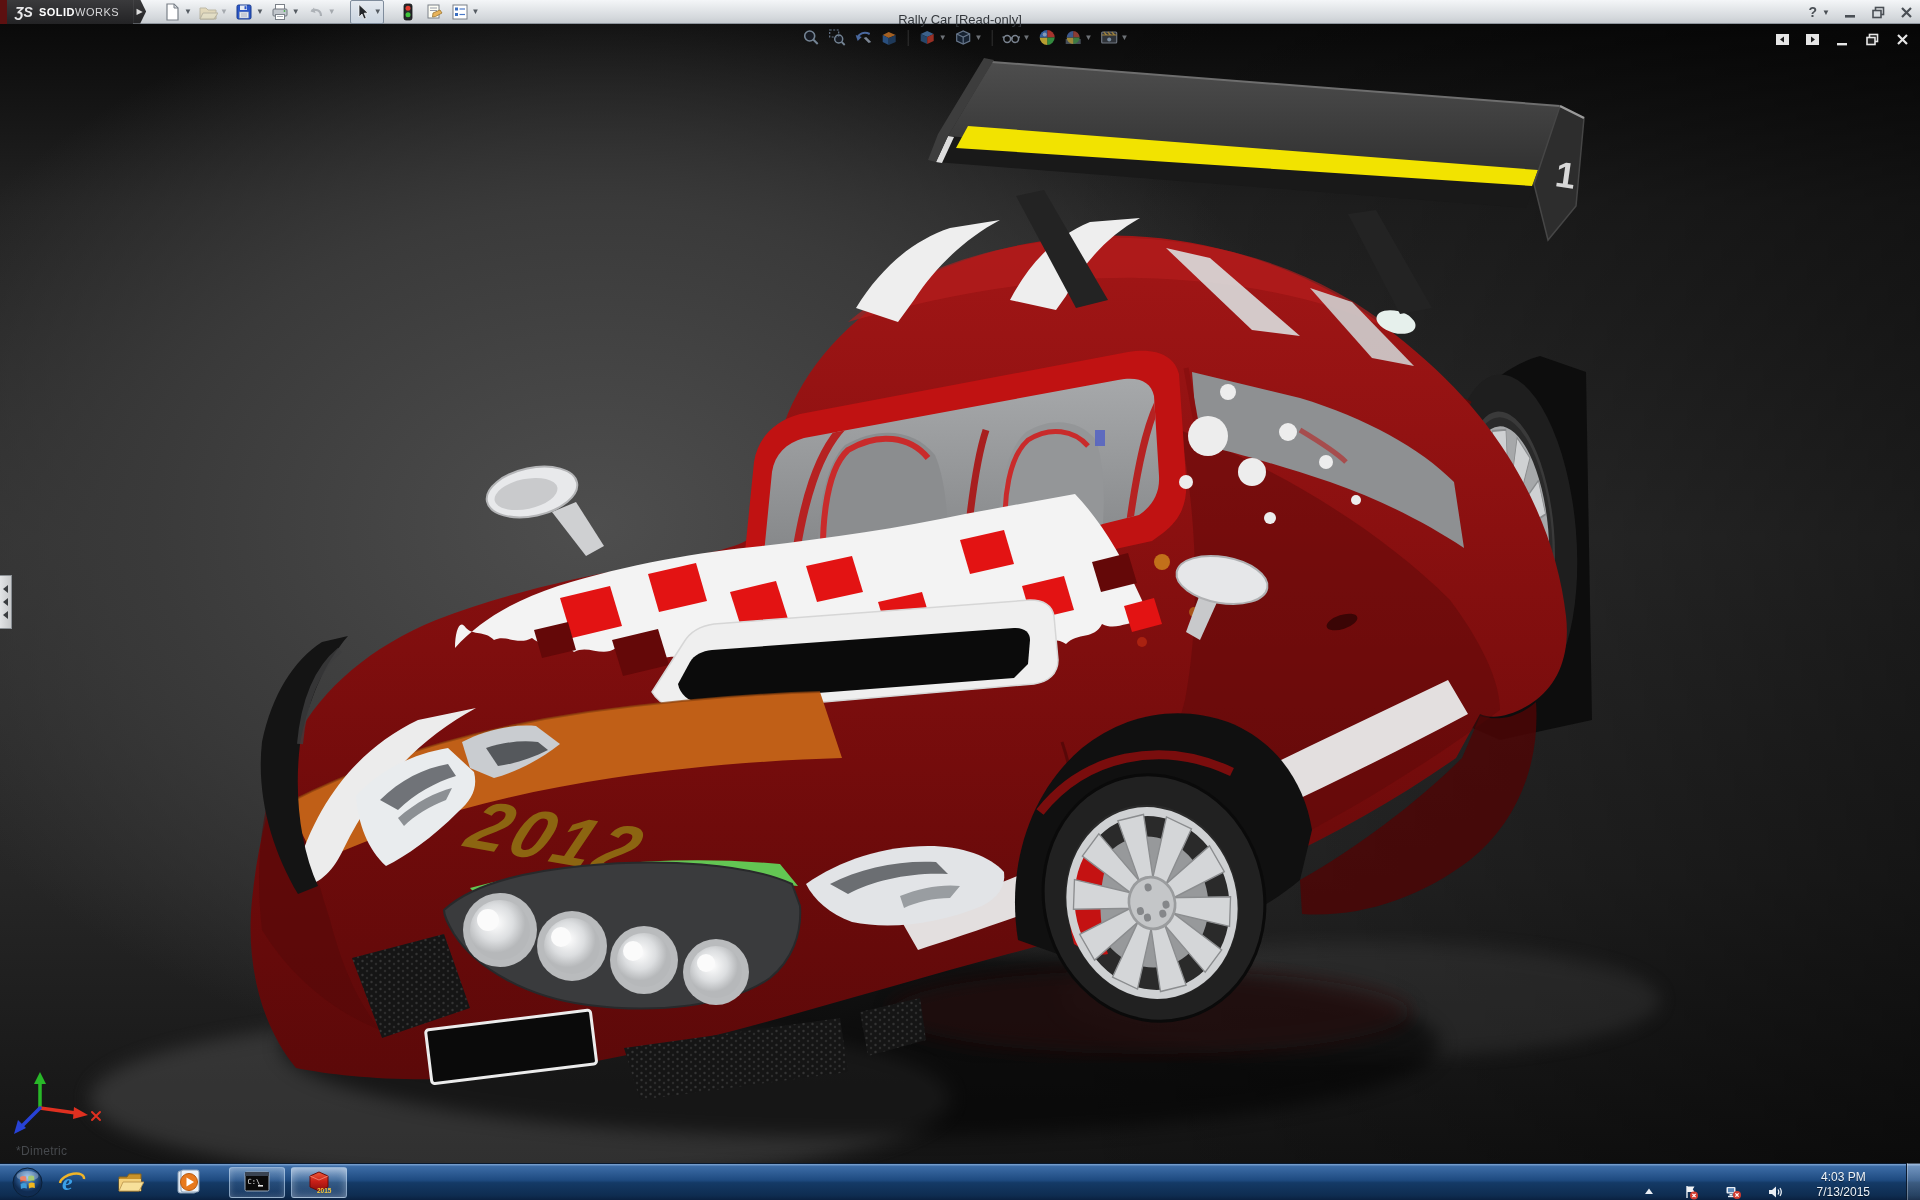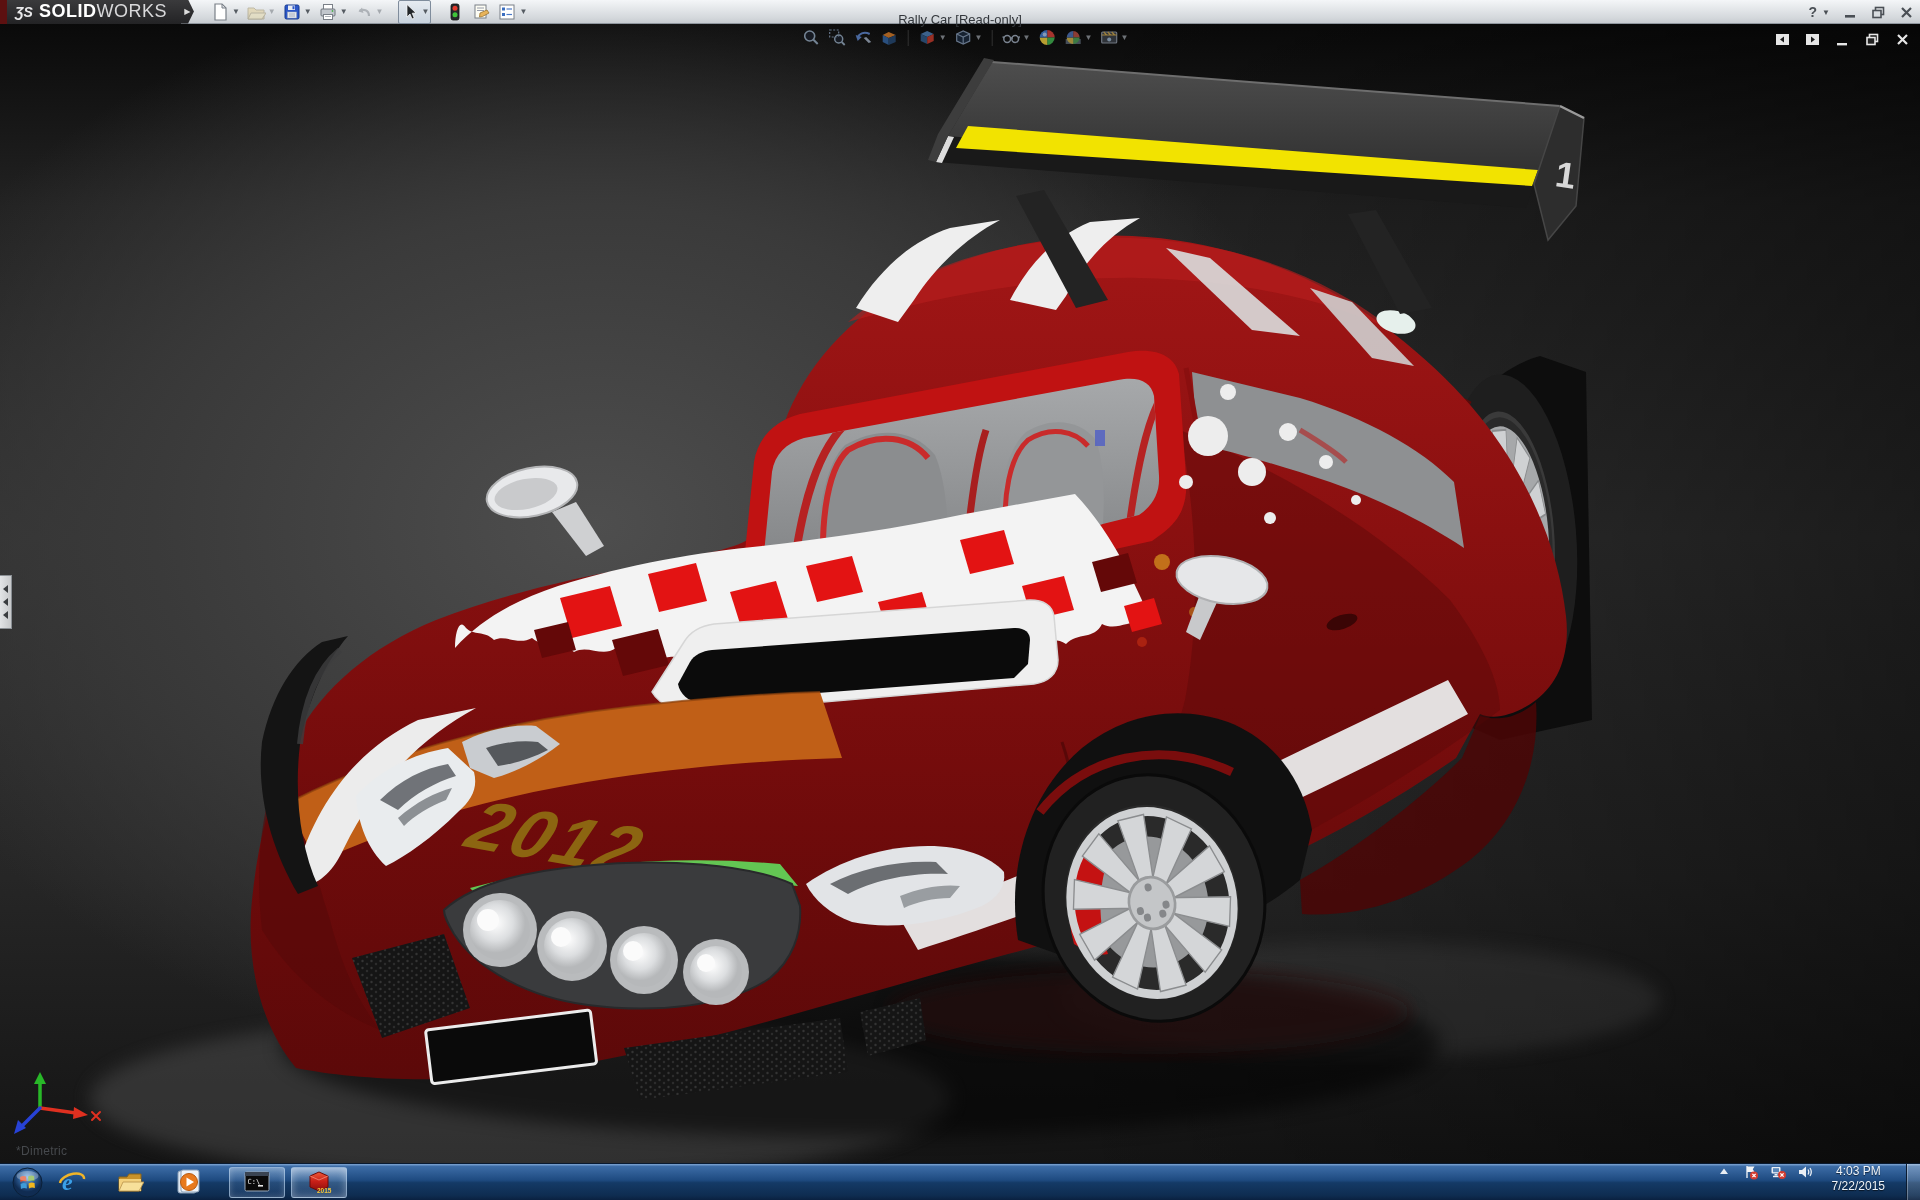--- a/index.html
+++ b/index.html
@@ -8,21 +8,21 @@
   .screen { position:relative; width:1900px; height:1200px; }
 
   
   .titlebar { position:absolute; top:0; left:0; width:1920px; height:24px;
     background:linear-gradient(#f4f6f8,#d3d7db 80%,#c7cbd0);
     border-bottom:1px solid #8f969e; display:flex; align-items:center; z-index:30; }
   .brand-accent { width:7px; height:24px; background:#5c1010; }
   .logo-block { height:24px; padding:0 14px 0 8px; background:linear-gradient(#3a3a3c,#232325);
     color:#fff; display:flex; align-items:center; gap:6px; }
   .logo-mark { font-weight:bold; font-style:italic; font-size:14px; color:#e8e8ea; }
-  .brand-text { font-size:18px; letter-spacing:.5px; color:#fff; }
+  .brand-text { font-size:11px; letter-spacing:.5px; color:#fff; }
   .brand-text b { font-weight:bold; }
   .brand-text span { font-weight:normal; color:#d8d8da; }
   .flyout-btn { width:13px; height:24px; background:linear-gradient(#3a3a3c,#232325);
     clip-path:polygon(0 0,55% 0,100% 50%,55% 100%,0 100%); color:#ddd; font-size:8px;
     display:flex; align-items:center; justify-content:center; margin-right:14px; }
   .tb-icons { display:flex; align-items:center; gap:2px; }
   .tbtn { display:flex; align-items:center; padding:1px 1px; border:1px solid transparent; }
   .tbtn svg { width:20px; height:20px; }
   .tbtn.disabled { opacity:.42; }
   .tbtn .drop { font-size:8px; color:#555b62; margin-left:2px; }
@@ -81,21 +81,21 @@
   .pin { width:30px; height:30px; display:flex; align-items:center; justify-content:center; }
   .pin svg { width:28px; height:28px; }
   .task-btn { width:56px; height:31px; margin-right:6px; border-radius:3px;
     border:1px solid rgba(190,215,240,.65);
     background:linear-gradient(rgba(210,230,250,.35),rgba(120,160,210,.18) 50%,rgba(60,100,160,.25));
     box-shadow:inset 0 0 6px rgba(255,255,255,.25);
     display:flex; align-items:center; justify-content:center; }
   .task-btn svg { width:26px; height:24px; }
   .task-btn.fore { background:linear-gradient(rgba(230,242,255,.5),rgba(150,190,230,.25) 50%,rgba(80,120,180,.3));
     box-shadow:inset 0 0 8px rgba(255,255,255,.4); }
-  .tray { margin-left:auto; display:flex; align-items:flex-start; gap:11px; height:100%; }
+  .tray { margin-left:auto; display:flex; align-items:flex-end; gap:26px; height:100%; }
   .tray svg { width:16px; height:16px; }
   .clock { text-align:center; color:#eef4fa; font-size:12px; line-height:1.25;
     margin:0 10px 0 8px; text-shadow:0 1px 1px rgba(0,0,0,.6); }
   .show-desktop { width:14px; height:37px;
     background:linear-gradient(rgba(255,255,255,.28),rgba(255,255,255,.08));
     border-left:1px solid #0a1b30; box-shadow:inset 1px 0 0 rgba(255,255,255,.3); }
 </style>
 </head>
 <body>
 
@@ -715,19 +715,19 @@
         <rect x="3" y="11.8" width="6" height="1.4" fill="#e9eef4"></rect>
         <circle cx="12" cy="11" r="4" fill="#d23c30"></circle>
         <path d="M10.4,9.4 l3.2,3.2 M13.6,9.4 l-3.2,3.2" stroke="#fff" stroke-width="1.3"></path>
       </svg>
       <svg viewBox="0 0 16 16">
         <path d="M2,6 H5 L9,2.5 V13.5 L5,10 H2 Z" fill="#e9eef4"></path>
         <path d="M11,5.5 q1.6,2.5 0,5 M13,4 q2.6,4 0,8" fill="none" stroke="#e9eef4" stroke-width="1.3"></path>
       </svg>
       <div class="clock">
         <div>4:03 PM</div>
-        <div>7/22/2015</div>
+        <div>7/13/2015</div>
       </div>
       <div class="show-desktop"></div>
     </div>
   </div>
 
 </div>
 
 </body></html>

